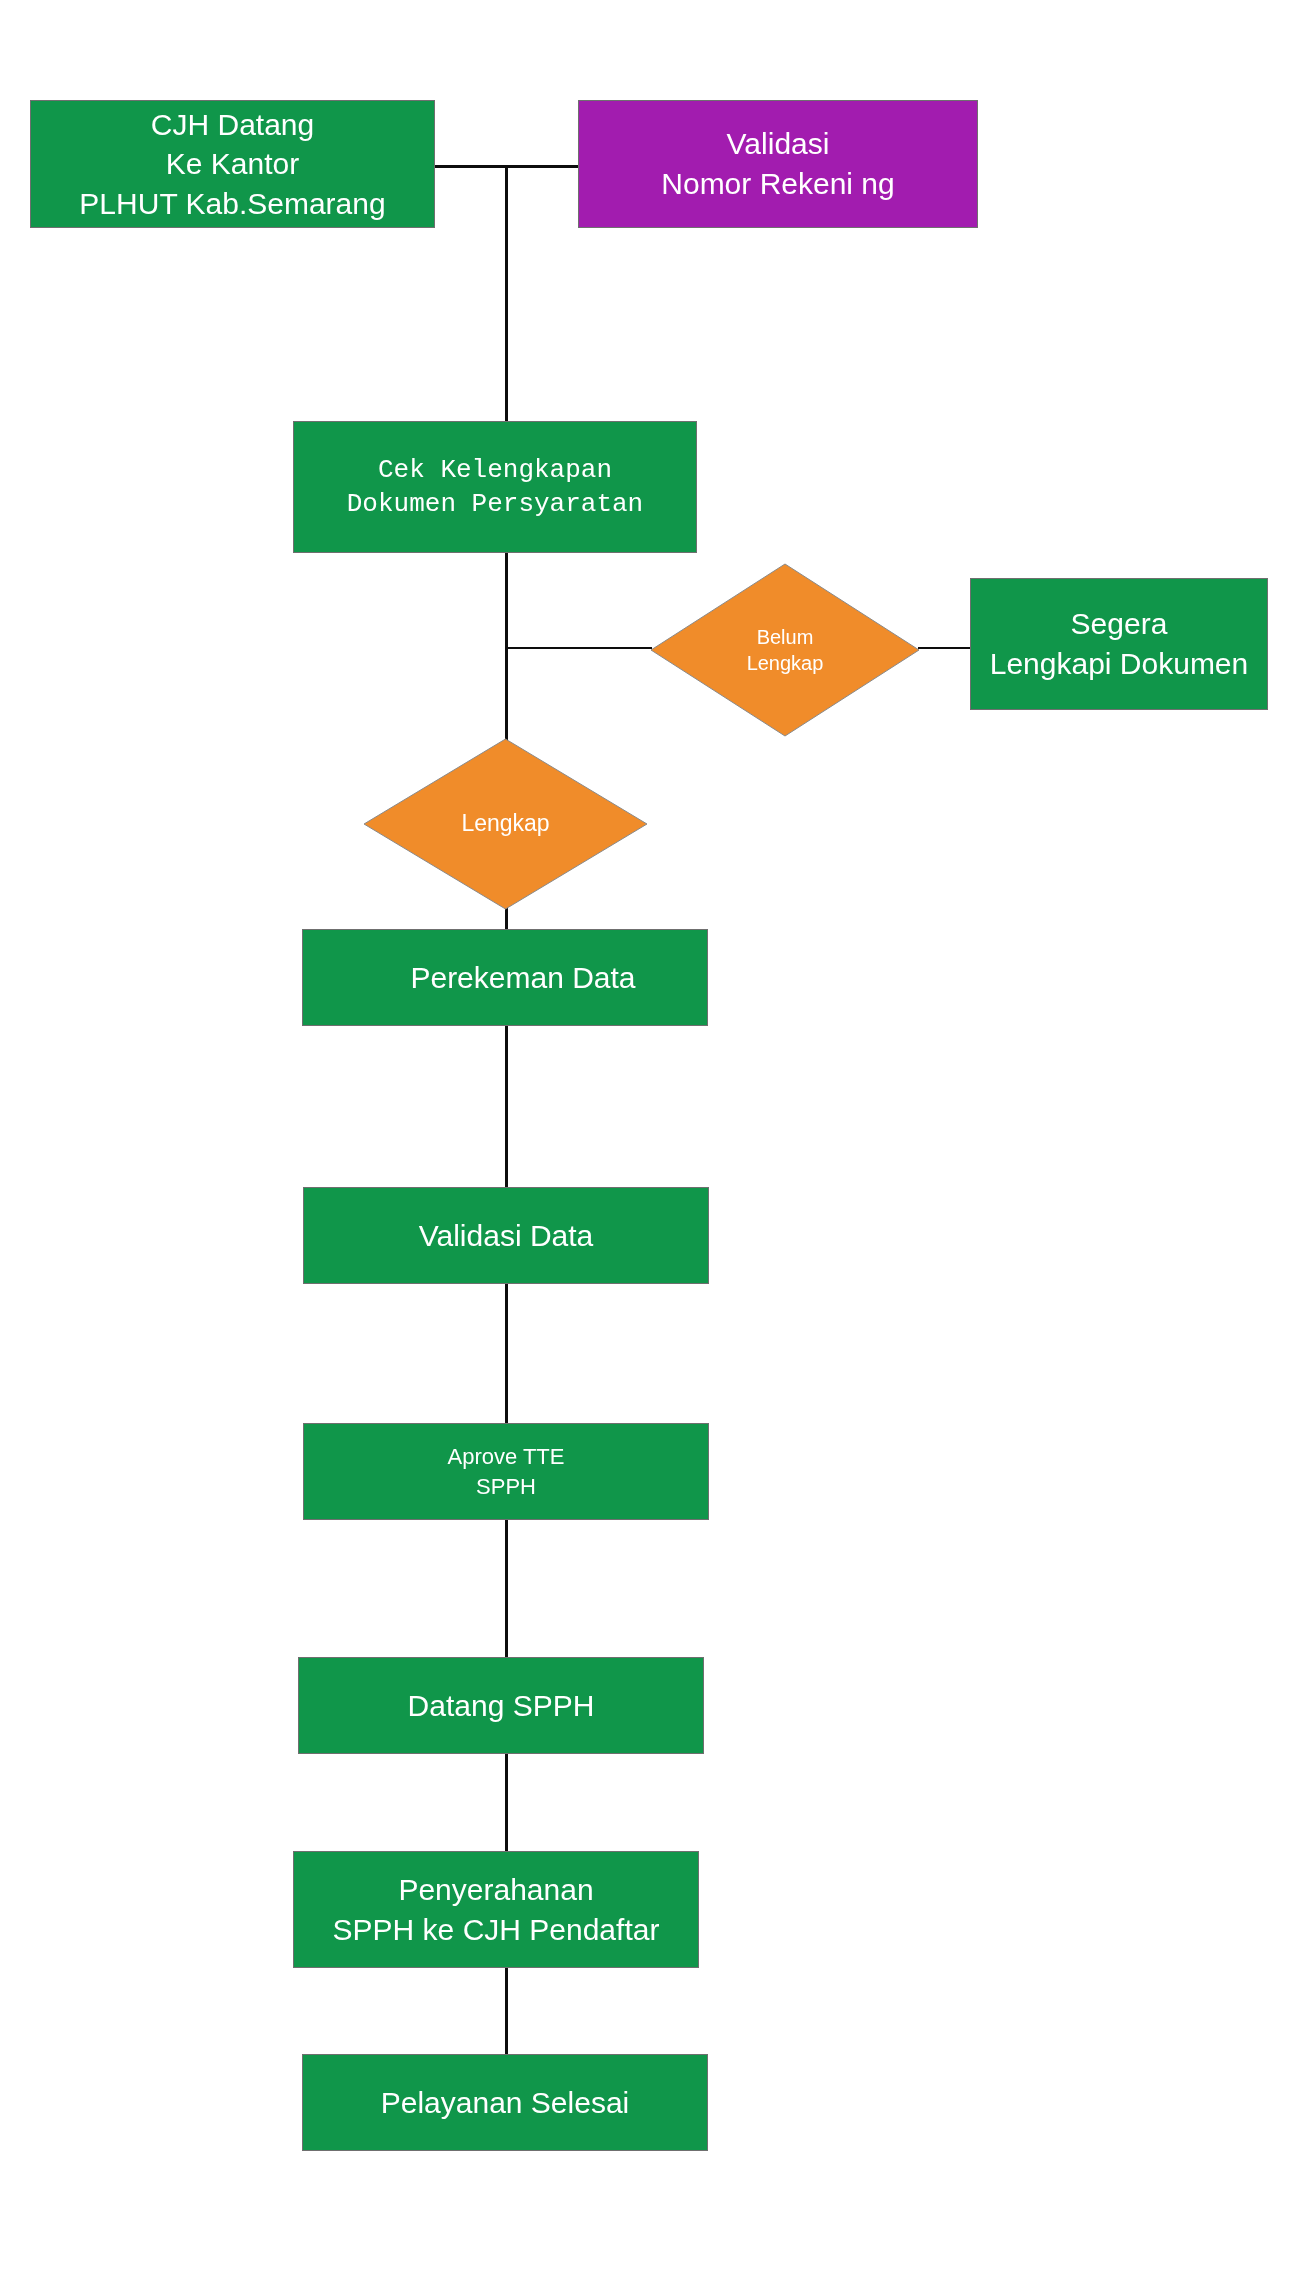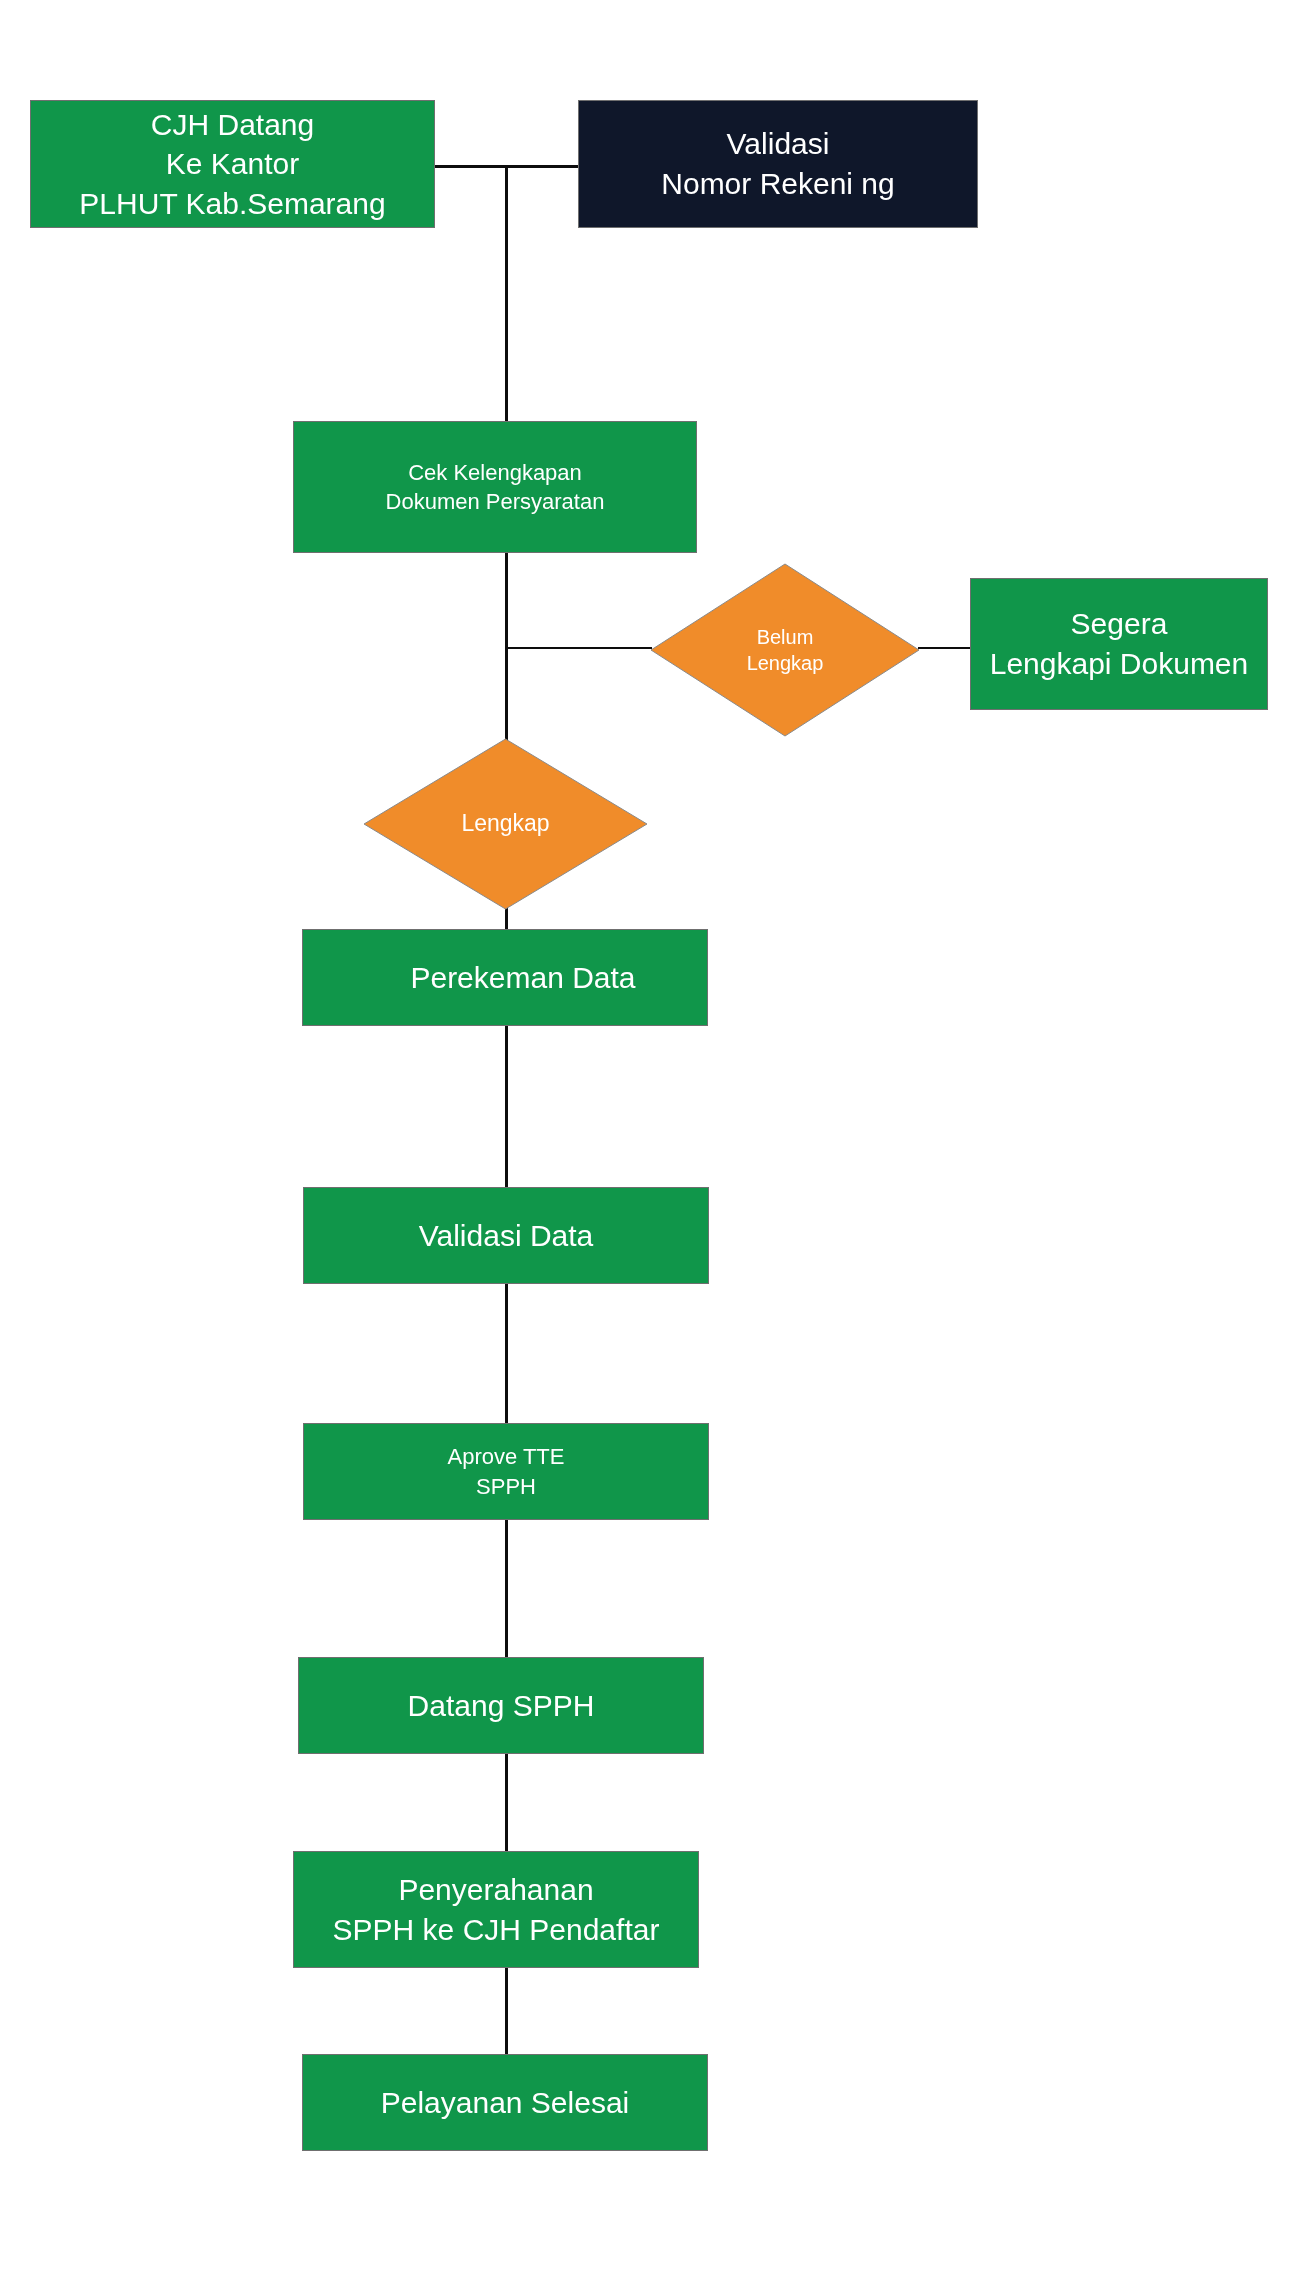--- a/index.html
+++ b/index.html
@@ -75,26 +75,26 @@
       <div class="edge edge-v" style="width: 3px; height: 142px; left: 505px; top: 1518px; background: rgb(13, 13, 13);"></div>
       <div class="edge edge-v" style="width: 3px; height: 102px; left: 505px; top: 1752px; background: rgb(13, 13, 13);"></div>
       <div class="edge edge-v" style="width: 3px; height: 111px; left: 505px; top: 1946px; background: rgb(13, 13, 13);"></div>
     </div>
   <div id="node-layer">
       <div class="node process" style="left: 30px; top: 100px; width: 405px; height: 128px; background: rgb(16, 150, 74);">
         <div class="label" style="font-size: 30px; color: rgb(255, 255, 255);">CJH Datang
 Ke Kantor
 PLHUT Kab.Semarang</div>
       </div>
-      <div class="node process" style="left: 578px; top: 100px; width: 400px; height: 128px; background: #0f172a;">
+      <div class="node process" style="left: 578px; top: 100px; width: 400px; height: 128px; background: #a21caf;">
         <div class="label" style="font-size: 30px; color: rgb(255, 255, 255);">Validasi
 Nomor Rekeni ng</div>
       </div>
       <div class="node process" style="left: 293px; top: 421px; width: 404px; height: 132px; background: rgb(16, 150, 74);">
-        <div class="label" style="font-size: 22px; color: rgb(255, 255, 255);">Cek Kelengkapan
+        <div class="label" style="font-size: 26px; color: rgb(255, 255, 255); font-family: Liberation Mono, monospace;">Cek Kelengkapan
 Dokumen Persyaratan</div>
       </div>
       <div class="node decision" style="left: 650px; top: 563px; width: 270px; height: 174px;">
         <svg class="diamond" viewBox="0 0 270 174" preserveAspectRatio="none">
           <polygon points="135,1 269,87 135,173 1,87" fill="#F08C2A" stroke="#8a8a8a" stroke-width="1"></polygon>
         </svg>
         <div class="label" style="font-size: 20px; color: rgb(255, 255, 255);">Belum
 Lengkap</div>
       </div>
       <div class="node process" style="left: 970px; top: 578px; width: 298px; height: 132px; background: rgb(16, 150, 74);">

